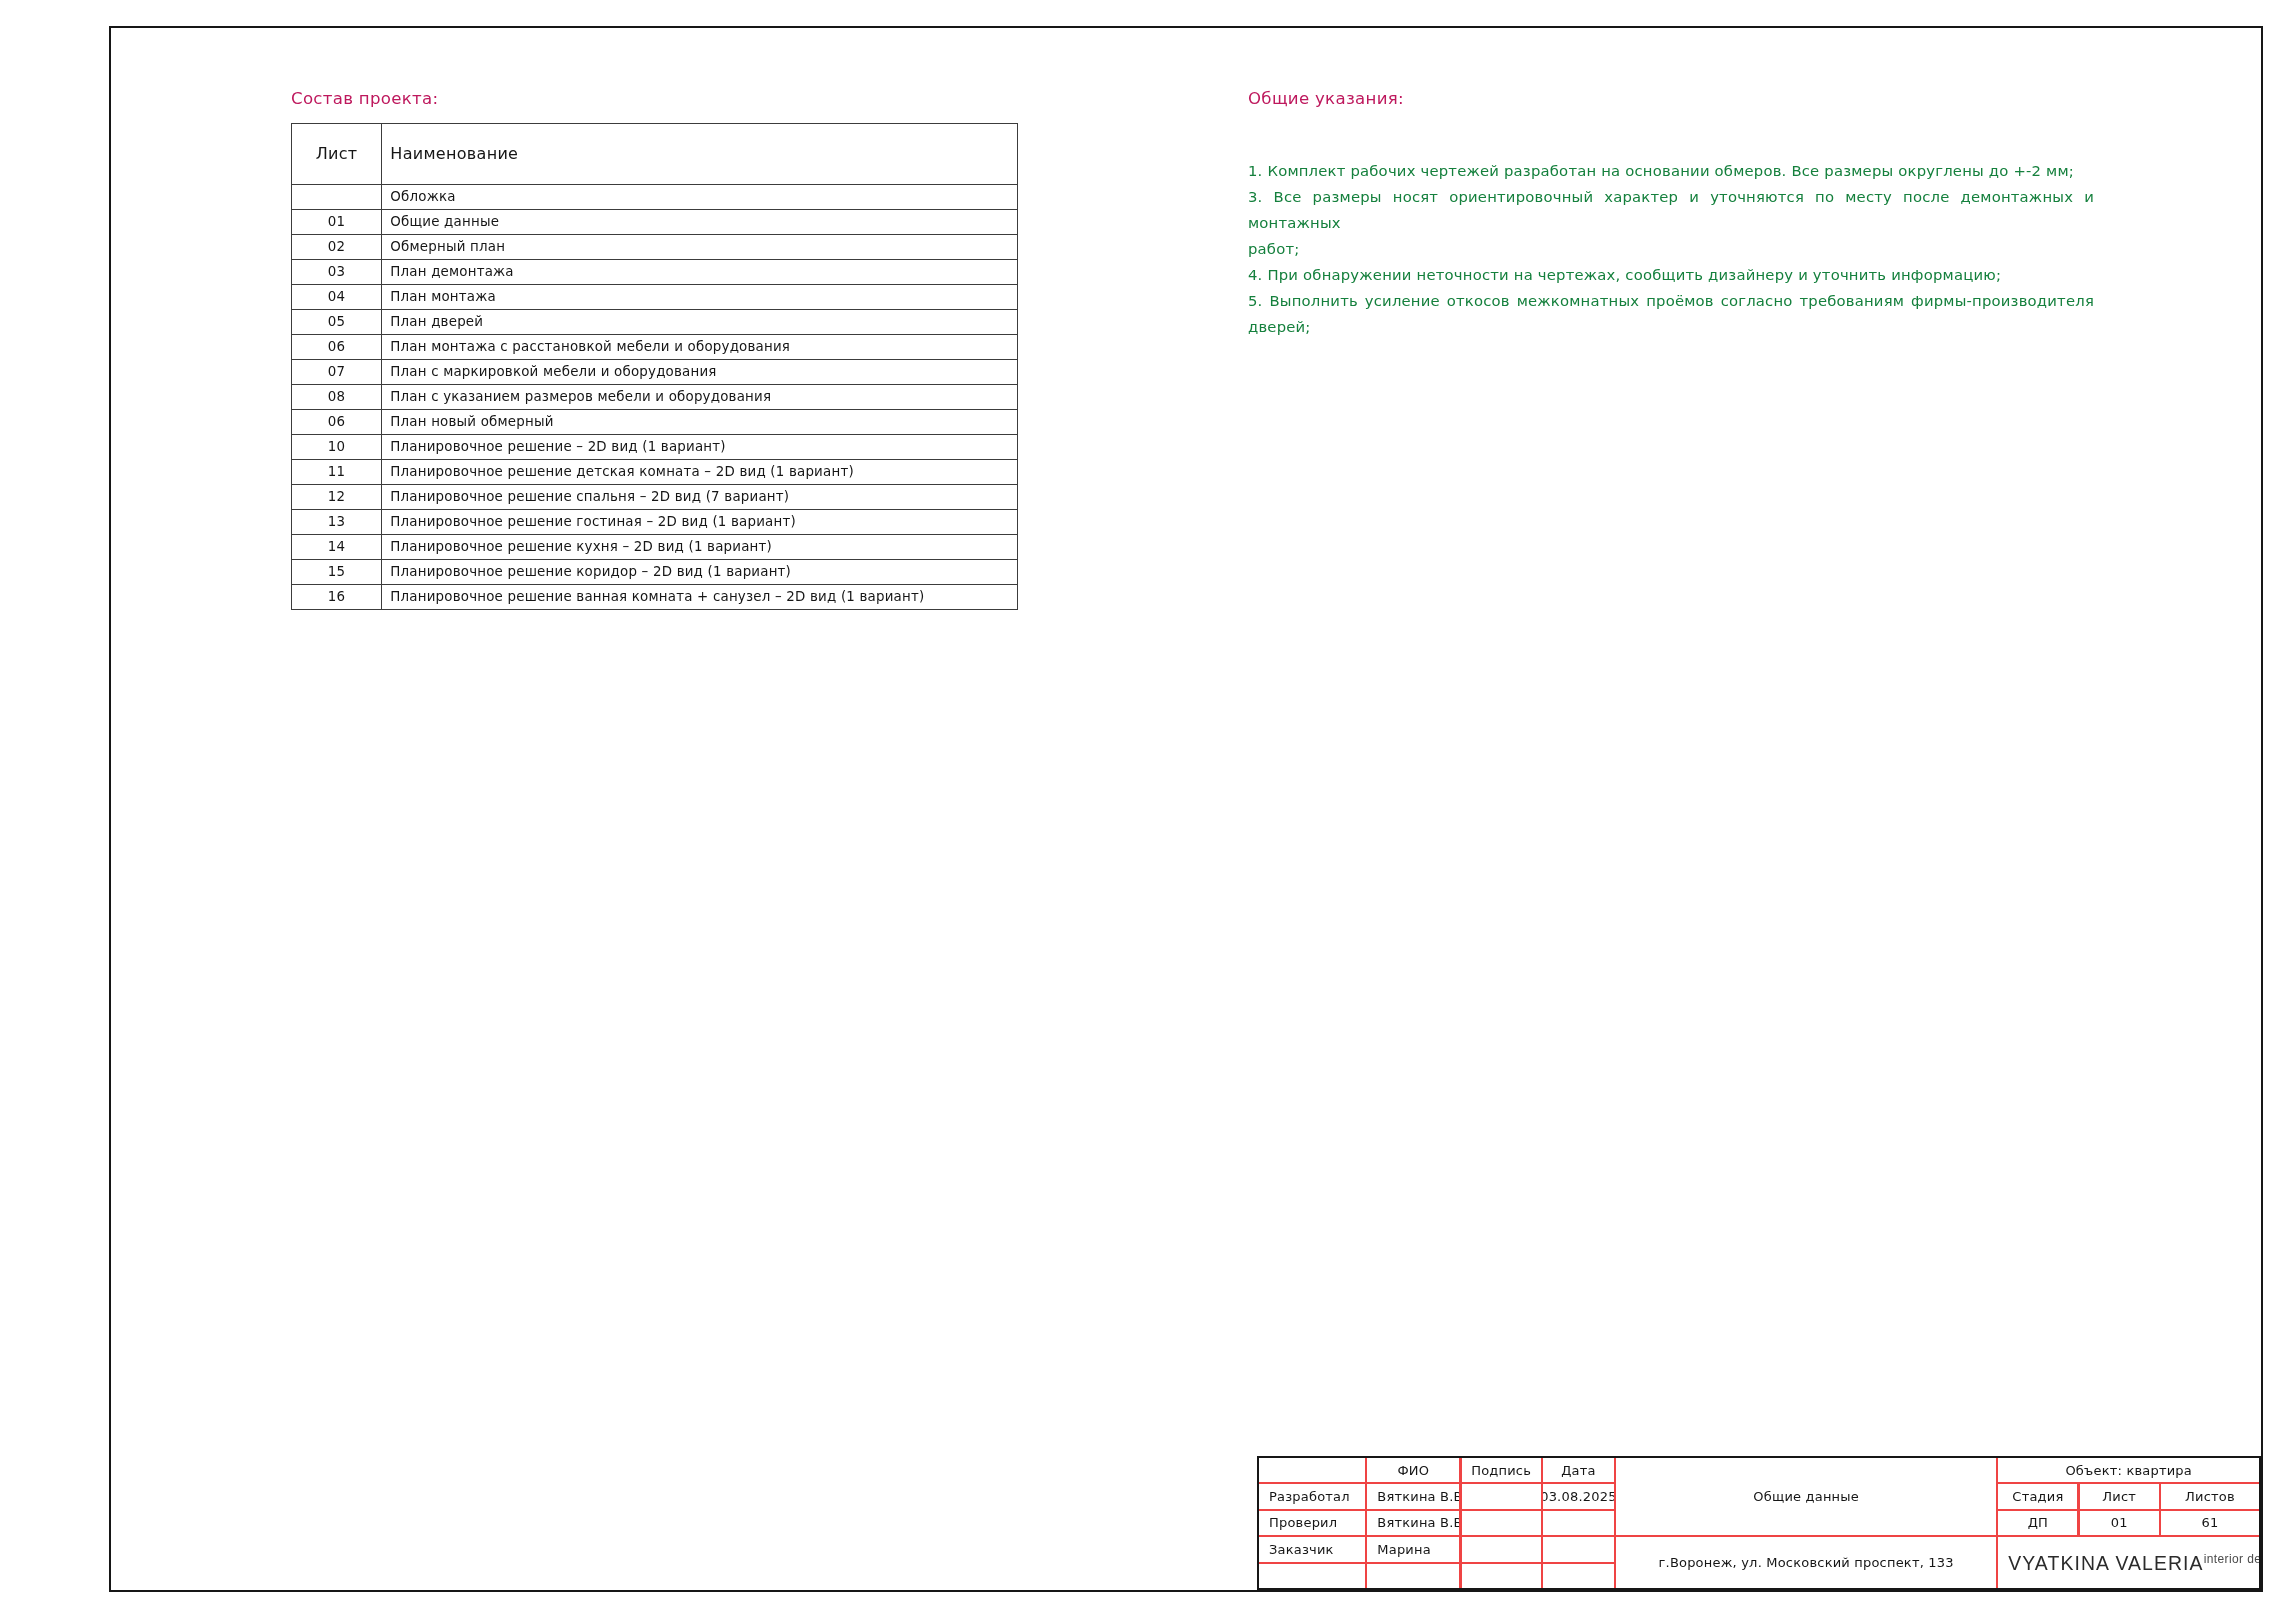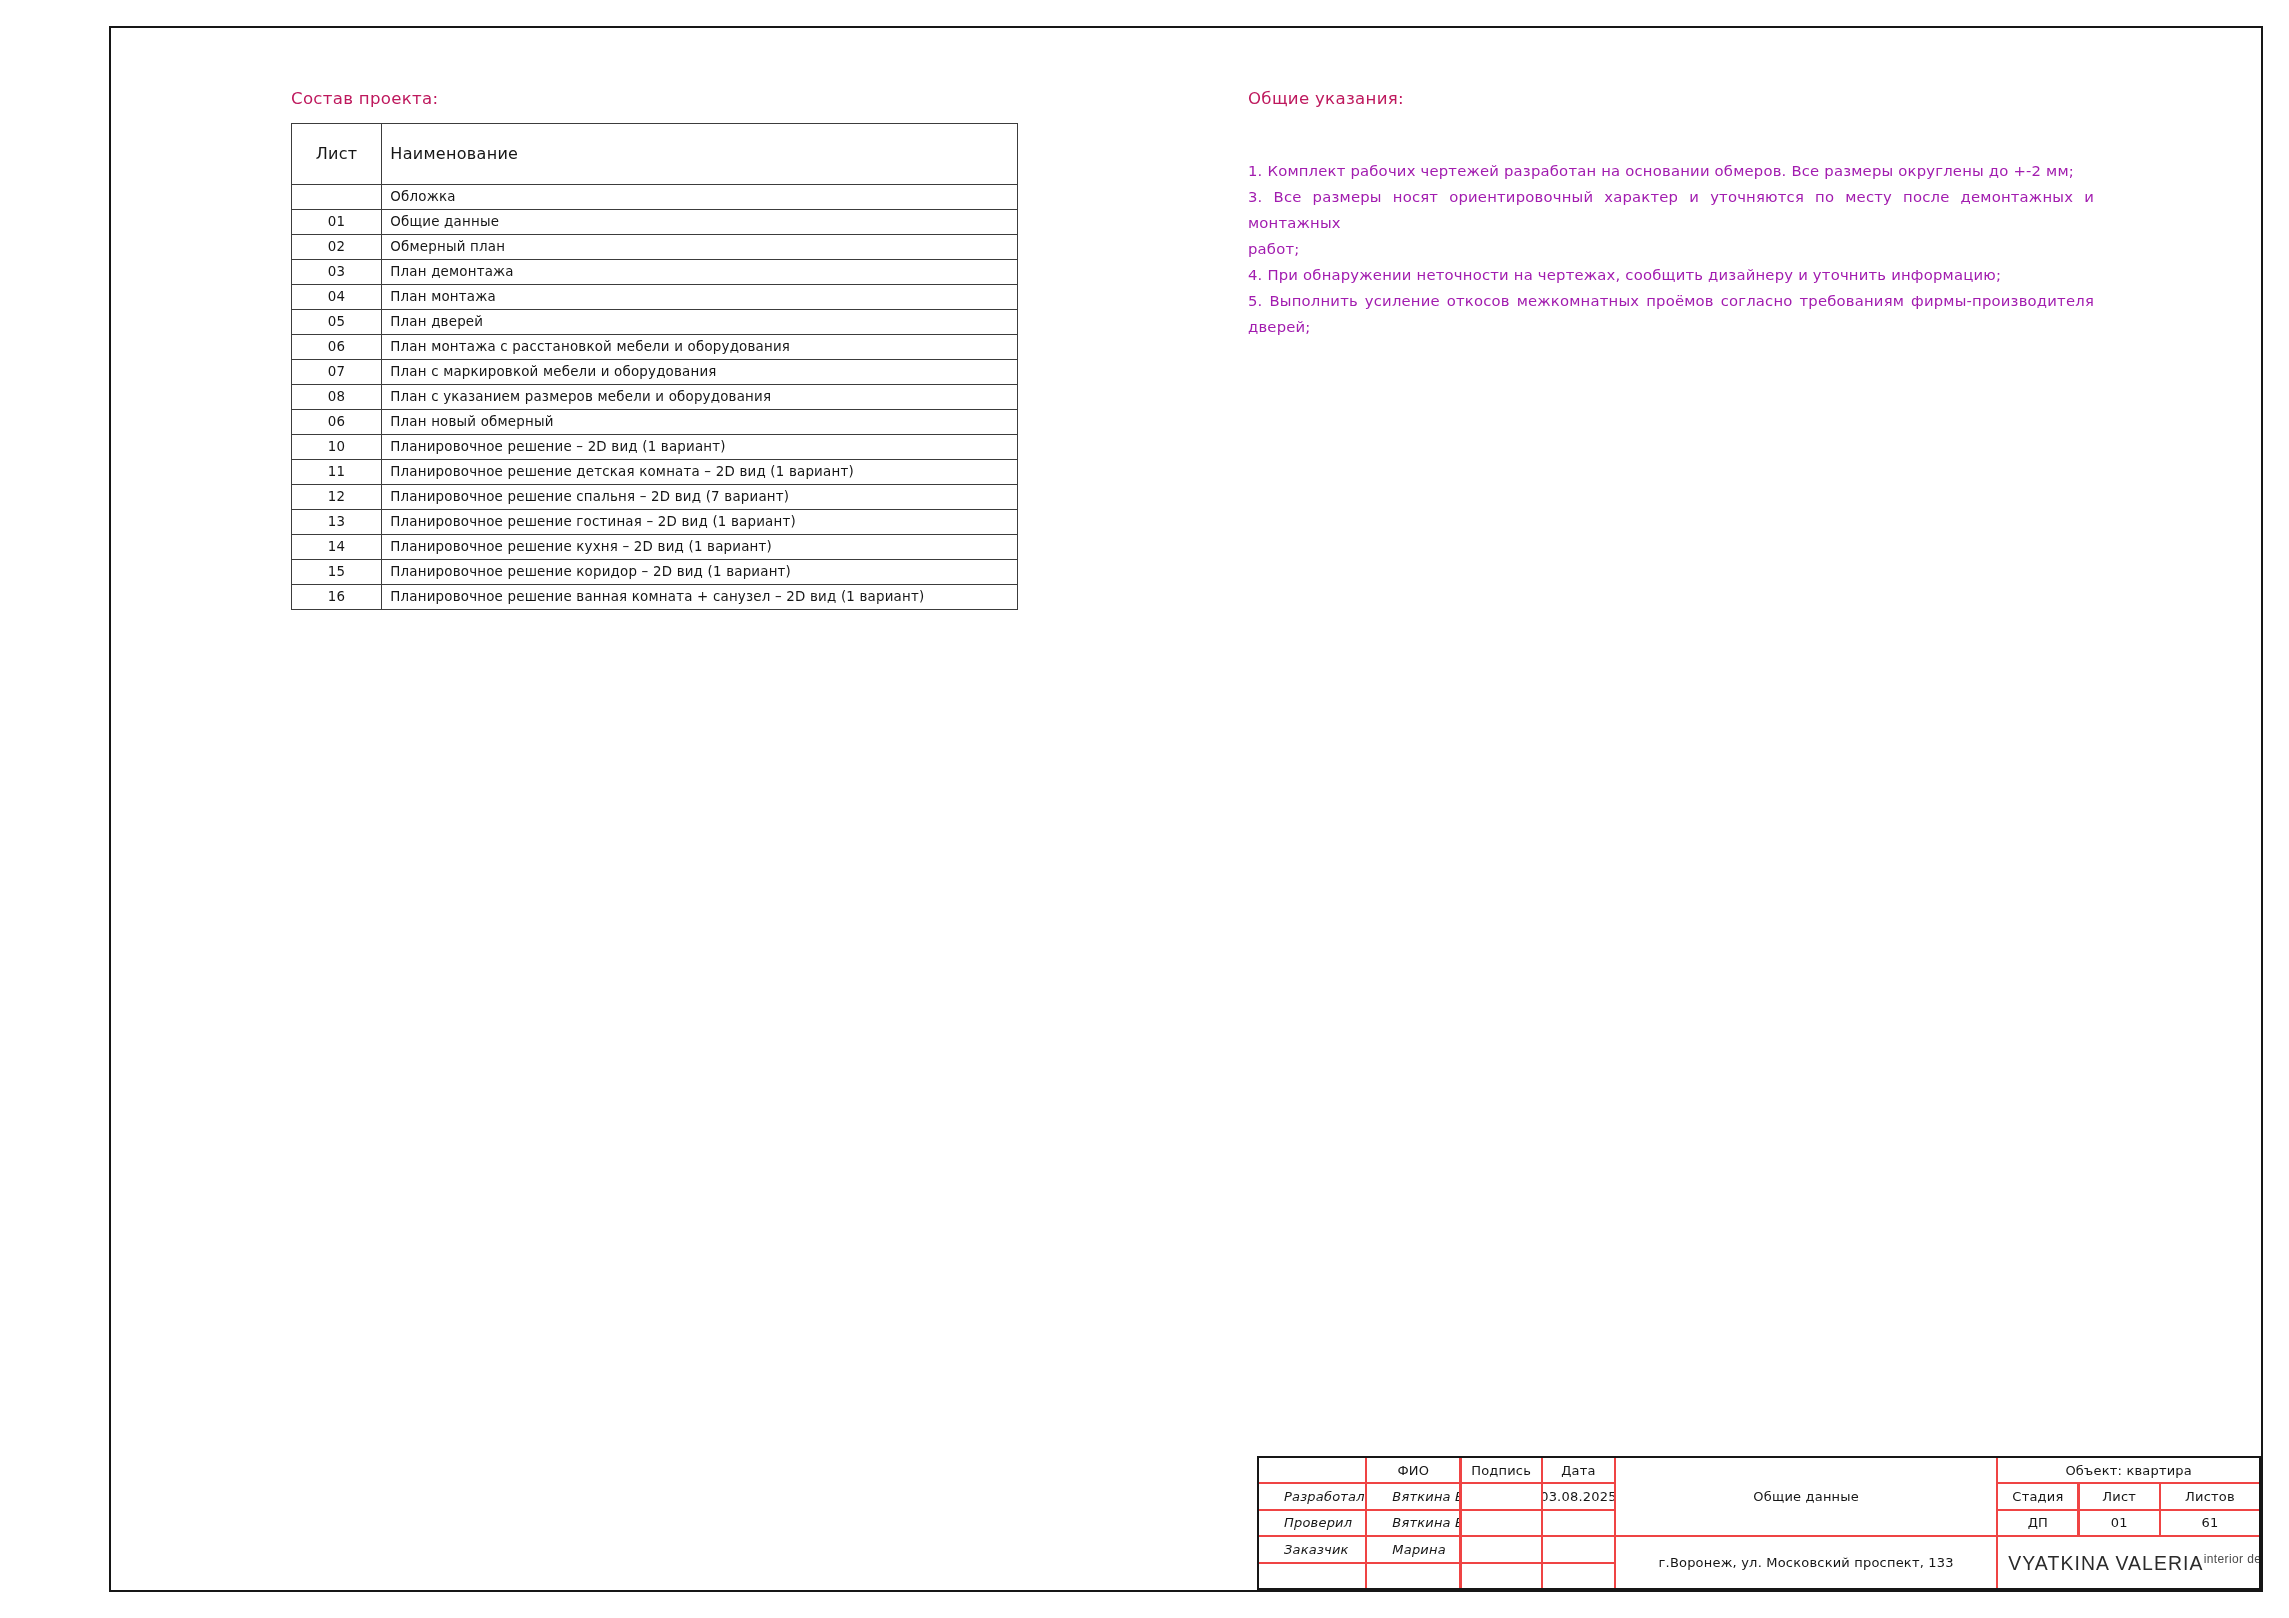--- a/index.html
+++ b/index.html
@@ -65,21 +65,21 @@
     left: 1137px;
     top: 61px;
     width: 846px;
   }
   .notes-list { margin-top: 50px; }
   .note { margin: 0; }
   .note-line {
     font-size: 14.8px;
     line-height: 26px;
     letter-spacing: 0.2px;
-    color: #a21caf;
+    color: #15803d;
   }
   .note-line:not(:last-child) {
     text-align: justify;
     text-align-last: justify;
   }
   
   .titleblock {
     position: absolute;
     right: 0;
     bottom: 0;
@@ -98,22 +98,21 @@
     display: flex;
     align-items: center;
     justify-content: center;
     font-size: 13px;
     letter-spacing: 0.2px;
     overflow: hidden;
     white-space: nowrap;
   }
   .titleblock > div.al {
     justify-content: flex-start;
-    padding-left: 25px;
-    font-style: italic;
+    padding-left: 10px;
   }
   .tb-mid { font-size: 14px; }
   .brand-cell { gap: 8.3px; }
   .brand-text { display: flex; flex-direction: row; line-height: 1.05; text-align: center; }
   .brand-name {
     font-family: "Liberation Sans", sans-serif;
     font-size: 19.4px;
     letter-spacing: 1.1px;
     color: #2b2b2b;
   }

